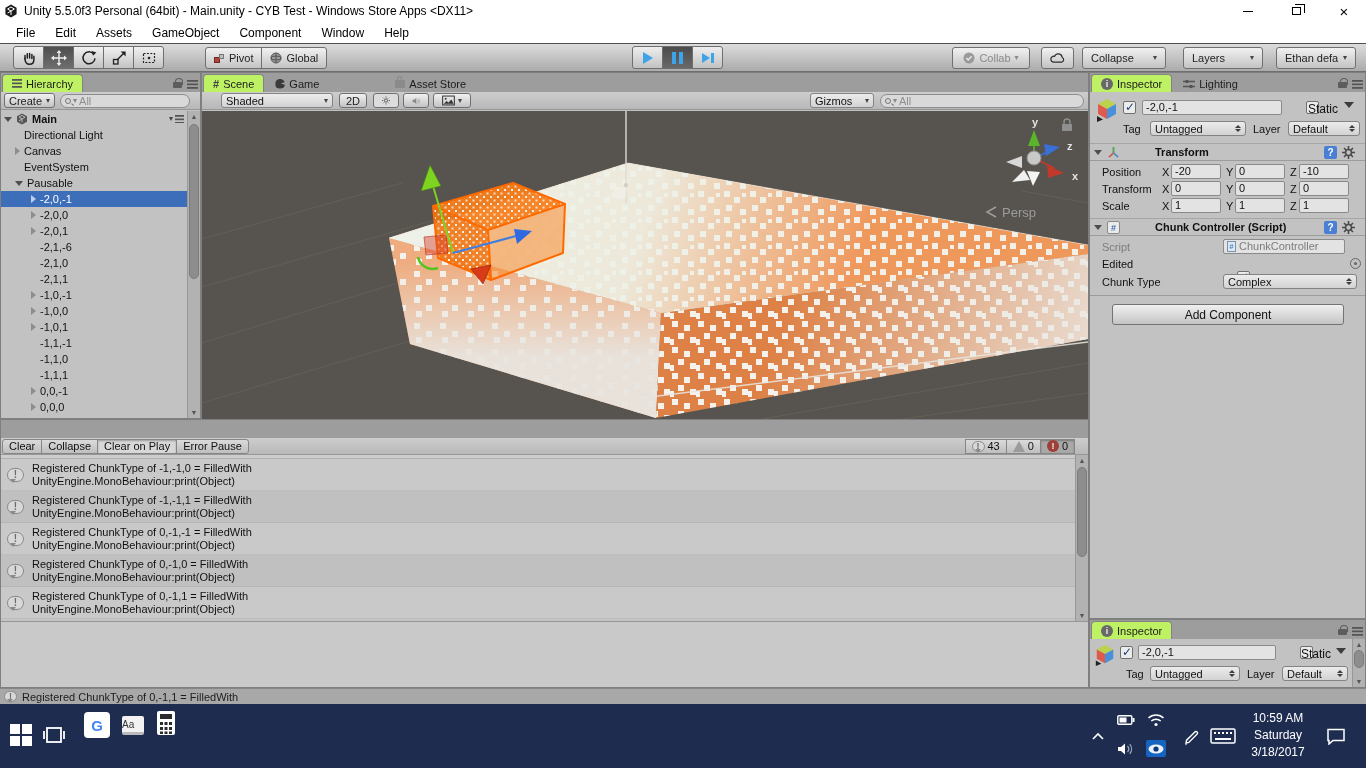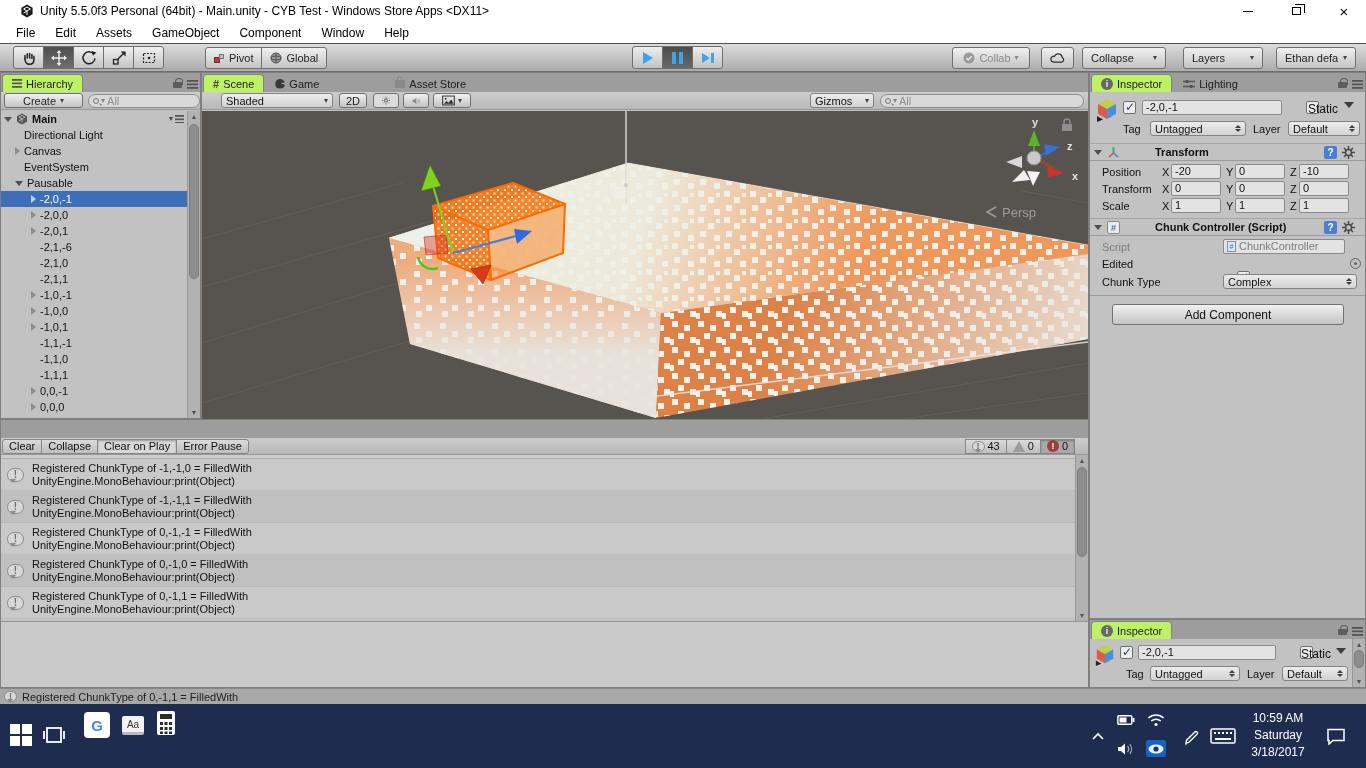--- a/index.html
+++ b/index.html
@@ -2,21 +2,21 @@
 <html><head>
 <meta charset="utf-8">
 <style>
   *{box-sizing:border-box;margin:0;padding:0}
   html,body{width:1366px;height:768px;overflow:hidden}
   body{font-family:"Liberation Sans","DejaVu Sans",sans-serif;font-size:11px;color:#111;background:#a5a5a5}
   #screen{position:relative;width:1366px;height:768px;overflow:hidden;background:#a5a5a5}
   .abs{position:absolute}
 
   
-  #titlebar{left:0;top:0;width:1366px;height:22px;background:#fff;display:flex;align-items:center;padding-left:20px}
+  #titlebar{left:0;top:0;width:1366px;height:22px;background:#fff;display:flex;align-items:center;padding-left:4px}
   #titlebar .ttl{font-size:12px;color:#000;margin-left:6px;white-space:nowrap}
   .wctl{position:absolute;top:0;height:22px;width:40px;display:flex;align-items:center;justify-content:center;color:#000}
   .minbar{width:10px;height:1px;background:#000;display:inline-block}
   .restore{width:9px;height:8px;border:1px solid #000;position:relative;display:inline-block}
   .restore::before{content:"";position:absolute;left:2px;top:-4px;width:9px;height:8px;border:1px solid #000;border-left:none;border-bottom:none}
   .closex{font-size:15px;line-height:15px}
 
   
   #menubar{left:0;top:22px;width:1366px;height:21px;background:#fff;display:flex;align-items:center;padding-left:6px;gap:0}
   #menubar span{font-size:12px;padding:0 10px;color:#000}
@@ -237,21 +237,21 @@
     <div class="tabstrip">
       <div class="tab active">
         <span class="hamicon" style="width:10px"></span>
         <span>Hierarchy</span>
       </div>
       <span class="abs" style="left:172px;top:5px"><span class="lockicon"></span></span>
       <span class="abs" style="left:186px;top:6px"><span class="hamicon"></span></span>
     </div>
     <div class="pbody">
       <div class="subbar" style="top:0">
-        <div class="ubtn" style="height:15px;margin-left:3px;padding:0 18px">
+        <div class="ubtn" style="height:15px;margin-left:3px;padding:0 4px">
           <span>Create</span>
             <span class="caret">▾</span>
         </div>
         <div class="pill" style="margin-left:5px;width:130px">
           <span class="mag"></span>
           <span class="caret" style="color:#888">▾</span>
           <span>All</span>
         </div>
       </div>
       <div class="abs" style="left:0;top:19px;right:13px;bottom:0;overflow:hidden">
@@ -780,21 +780,21 @@
     <span class="tbi" style="left:42px;top:22px">
       <svg width="24" height="18" viewBox="0 0 24 18">
           <rect x="5" y="2" width="14" height="14" fill="none" stroke="#fff" stroke-width="1.8"></rect>
           <path d="M2 5v8M22 5v8" stroke="#fff" stroke-width="1.8"></path>
         </svg>
     </span>
     <span class="tbi" style="left:84px;top:8px;width:26px;height:26px;background:#fff;border-radius:4px">
       <span style="font-weight:bold;font-size:15px;color:#4285f4">G</span>
     </span>
     <span class="tbi" style="left:120px;top:8px;width:26px;height:26px">
-      <span style="width:22px;height:19px;background:#f2f2f2;border-radius:2px;font-size:10px;color:#333;text-align:center;line-height:17px;border-bottom:3px solid #bbb">Aa</span>
+      <span style="width:22px;height:19px;background:#f2f2f2;border-radius:2px;font-size:10px;color:#333;text-align:left;line-height:17px;border-bottom:3px solid #bbb">Aa</span>
     </span>
     <span class="tbi" style="left:156px;top:6px">
       <svg width="20" height="26" viewBox="0 0 20 26">
           <rect x="1" y="1" width="18" height="24" rx="2" fill="#fff"></rect>
           <rect x="4" y="4" width="12" height="5" fill="#2b2b2b"></rect>
           <g fill="#2b2b2b">
             <rect x="4" y="12" width="3" height="3"></rect>
             <rect x="8.5" y="12" width="3" height="3"></rect>
             <rect x="13" y="12" width="3" height="3"></rect>
             <rect x="4" y="17" width="3" height="3"></rect>

